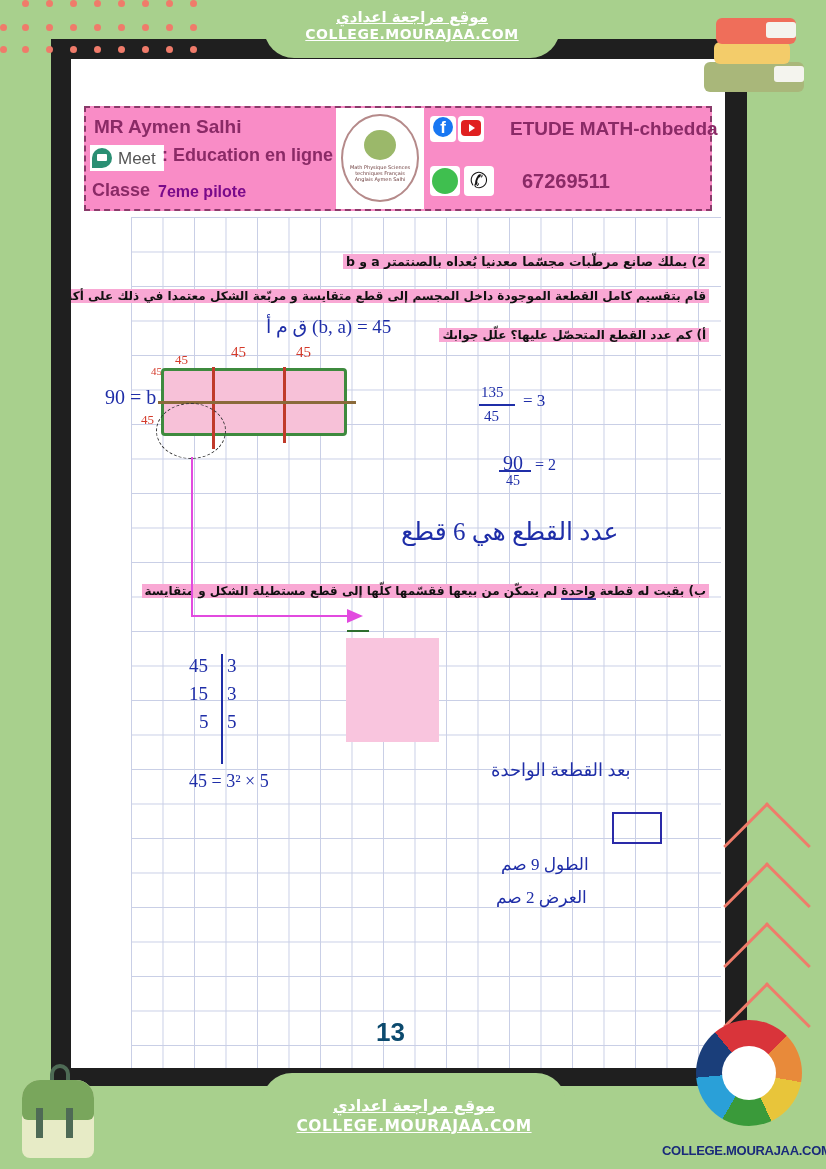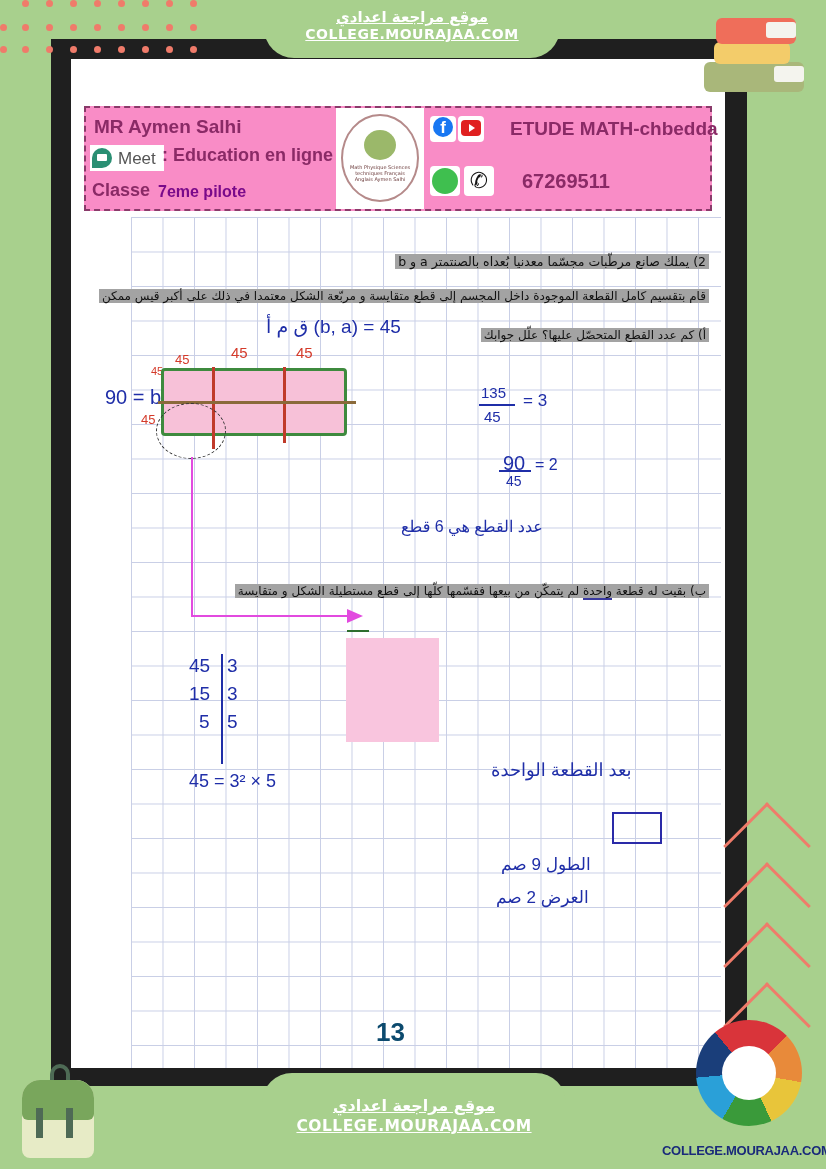--- a/index.html
+++ b/index.html
@@ -45,29 +45,29 @@
   .yt { left:372px; top:8px; }
   .yt::after { content:""; position:absolute; left:3px; top:4px; width:20px; height:16px; background:#e02020; border-radius:4px; }
   .yt::before { content:""; position:absolute; left:11px; top:8px; border-left:6px solid #fff; border-top:4px solid transparent; border-bottom:4px solid transparent; z-index:2; }
   .wa { left:344px; top:58px; width:30px; height:30px; }
   .wa::after { content:""; position:absolute; left:2px; top:2px; width:26px; height:26px; border-radius:50%; background:#3fbf4f; }
   .ph { left:378px; top:58px; width:30px; height:30px; font-size:22px; text-align:center; line-height:30px; color:#111; }
   .b-etude { position:absolute; left:424px; top:10px; font-family:"Liberation Sans", sans-serif; font-weight:bold; font-size:19px; color:#8a2a66; white-space:nowrap; }
   .b-phone { position:absolute; left:436px; top:62px; font-family:"Liberation Sans", sans-serif; font-weight:bold; font-size:20px; color:#8a2a66; }
 
   
-  .q { position:absolute; right:16px; font-family:"DejaVu Sans", sans-serif; font-weight:normal; color:#111; direction:rtl; white-space:nowrap; background:#a3a3a3; padding:0 3px; }
+  .q { position:absolute; right:16px; font-family:"DejaVu Sans", sans-serif; font-weight:bold; color:#111; direction:rtl; white-space:nowrap; background:#f9a8d4; padding:0 3px; }
   .q1 { top:195px; font-size:12.5px; }
   .q2 { top:230px; font-size:12px; }
   .q3 { top:269px; font-size:12px; }
   .q4 { top:525px; font-size:12px; }
   .underline { border-bottom:2px solid #3a3aa0; }
 
   
-  .hw { position:absolute; font-family:Liberation Sans, sans-serif; color:#1f2ea8; white-space:nowrap; }
+  .hw { position:absolute; font-family:Liberation Serif, serif; color:#1f2ea8; white-space:nowrap; }
   .hw-red { color:#d43a2a; }
 
   
   .rect { position:absolute; left:90px; top:309px; width:186px; height:68px; background:#f7c1d8; border:3px solid #3e8a3e; border-radius:4px; }
   .v1 { position:absolute; left:48px; top:-4px; width:3px; height:82px; background:#c03a2a; }
   .v2 { position:absolute; left:119px; top:-4px; width:3px; height:76px; background:#c03a2a; }
   .h1 { position:absolute; left:-6px; top:30px; width:198px; height:3px; background:#8a6a3a; }
   .dashcircle { position:absolute; left:85px; top:344px; width:70px; height:56px; border:1px dashed #333; border-radius:50%; }
   .arrow-v { position:absolute; left:120px; top:398px; width:2px; height:160px; background:#e24adf; }
   .arrow-h { position:absolute; left:120px; top:556px; width:160px; height:2px; background:#e24adf; }
@@ -201,21 +201,21 @@
 
   <div class="hw" style="left:410px;top:325px;font-size:15px">135</div>
   <div class="frac-line" style="left:408px;top:345px;width:36px"></div>
   <div class="hw" style="left:413px;top:349px;font-size:15px">45</div>
   <div class="hw" style="left:452px;top:332px;font-size:17px">= 3</div>
   <div class="hw" style="left:432px;top:393px;font-size:20px">90</div>
   <div class="frac-line" style="left:428px;top:411px;width:32px"></div>
   <div class="hw" style="left:435px;top:414px;font-size:14px">45</div>
   <div class="hw" style="left:464px;top:397px;font-size:16px">= 2</div>
 
-  <div class="hw" style="left:330px;top:458px;font-size:16px;direction:rtl">عدد القطع هي 6 قطع</div>
+  <div class="hw" style="left:330px;top:458px;font-size:25px;direction:rtl">عدد القطع هي 6 قطع</div>
 
   <div class="green-dash"></div>
   <div class="pink-box"></div>
 
   <div class="hw" style="left:118px;top:596px;font-size:19px">45</div>
   <div class="hw" style="left:118px;top:624px;font-size:19px">15</div>
   <div class="hw" style="left:128px;top:652px;font-size:19px">5</div>
   <div class="div-line"></div>
   <div class="hw" style="left:156px;top:596px;font-size:19px">3</div>
   <div class="hw" style="left:156px;top:624px;font-size:19px">3</div>

